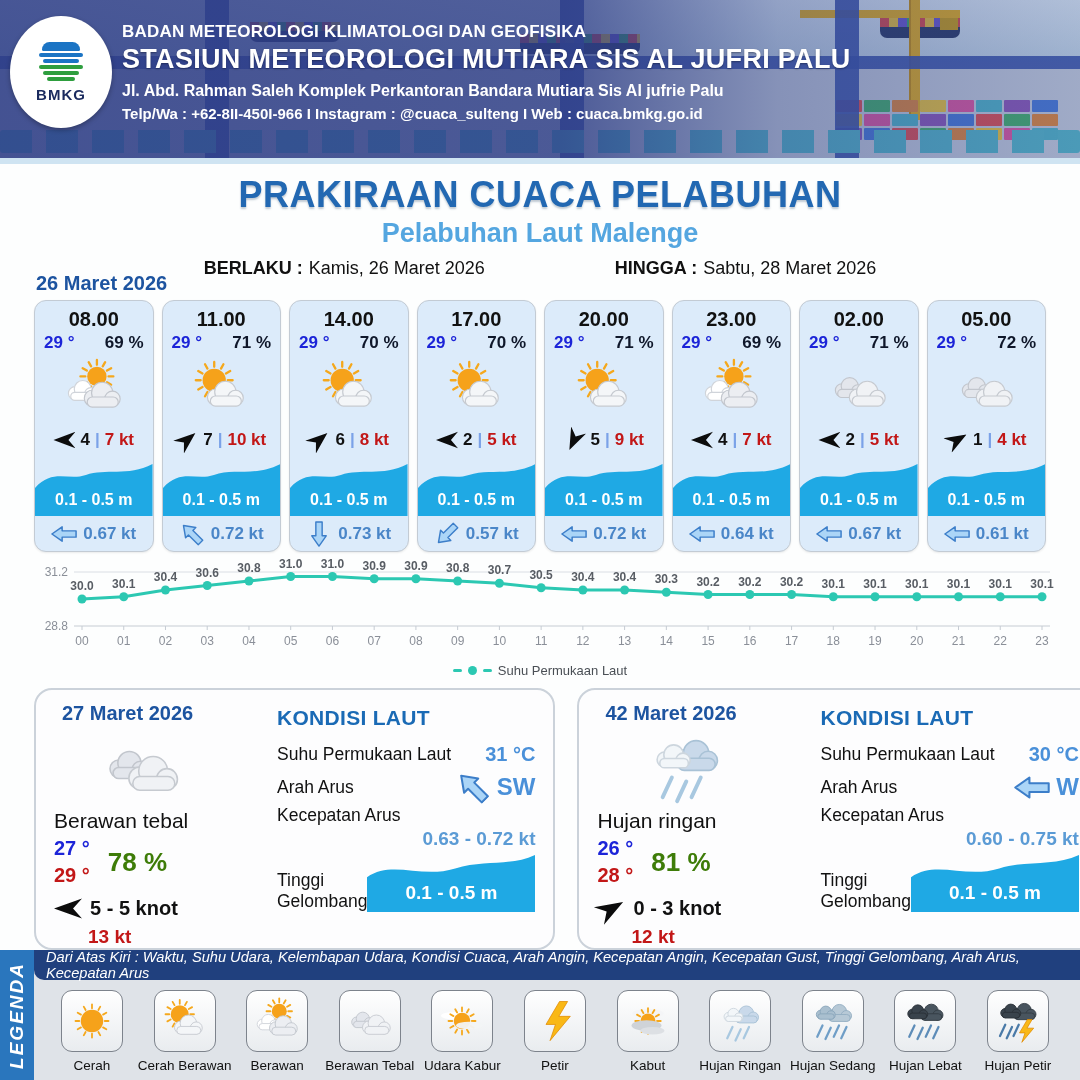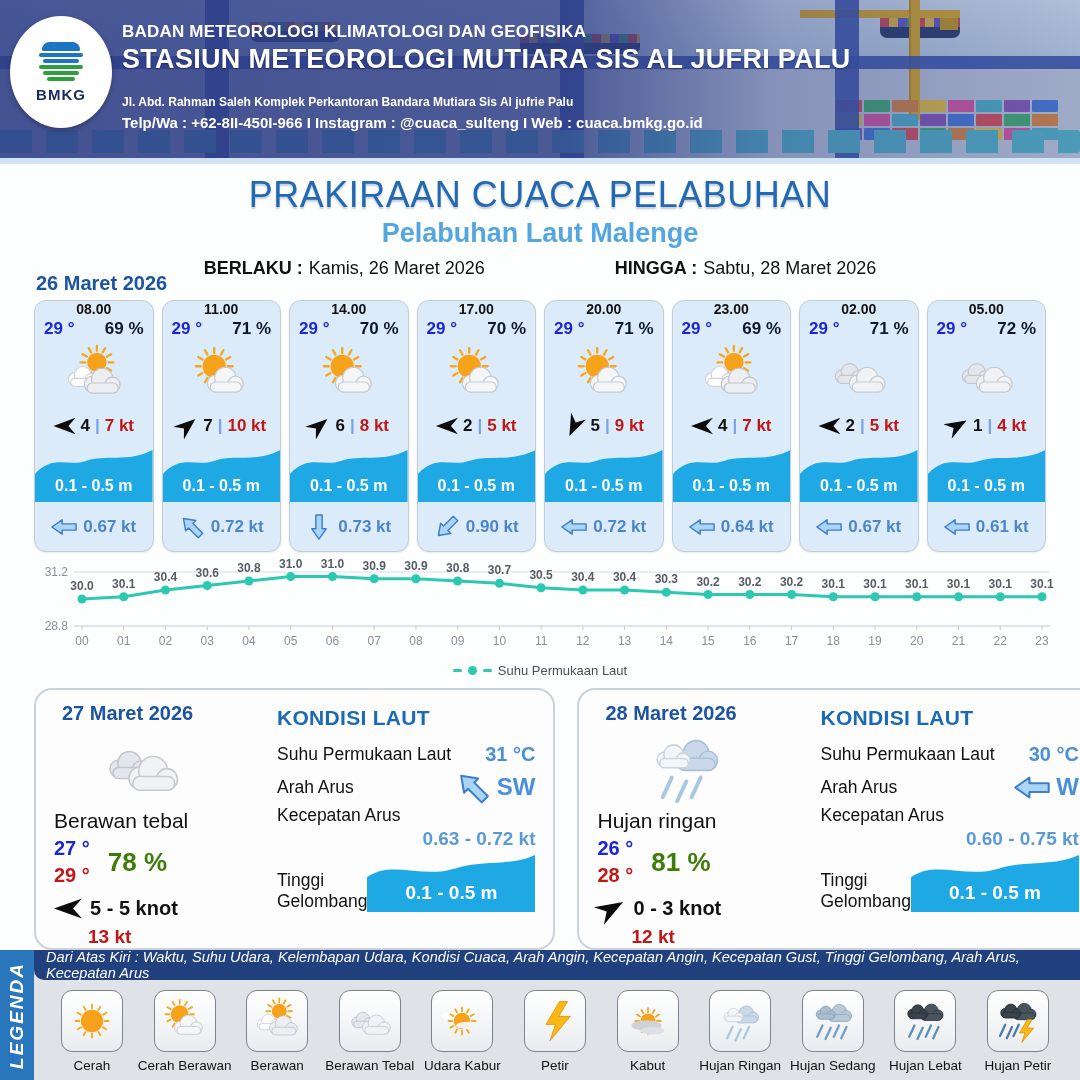--- a/index.html
+++ b/index.html
@@ -24,39 +24,39 @@
   .hz-hbar{position:absolute;left:0;right:0;top:56px;height:13px;background:#3b57aa;opacity:.9}
   .hz-seats{position:absolute;left:0;right:0;bottom:5px;height:23px;background:repeating-linear-gradient(90deg,#55bac9 0 32px,rgba(0,0,0,0) 32px 46px);border-radius:3px}
   .hz-overlay{position:absolute;inset:0;background:linear-gradient(90deg,rgba(45,60,133,.85) 0%,rgba(45,60,133,.80) 52%,rgba(45,60,133,.42) 72%,rgba(45,60,133,.25) 100%)}
   .logo{position:absolute;left:10px;top:16px;width:102px;height:112px;background:#fff;border-radius:50%;display:flex;flex-direction:column;align-items:center;justify-content:center;z-index:5;box-shadow:0 2px 5px rgba(0,0,0,.3)}
   .logo .mark{display:flex;flex-direction:column;gap:2px;align-items:center}
   .logo .mark i{display:block;height:4px;border-radius:2px}
   .logo-txt{font-weight:800;font-size:15px;color:#1a2a5e;letter-spacing:1px;margin-top:5px}
   .htext{position:absolute;left:122px;top:22px;right:10px;z-index:4;color:#fff}
   .h-agency{font-size:17px;font-weight:800;letter-spacing:.2px}
   .h-station{font-size:27px;font-weight:800;letter-spacing:.3px;margin-top:2px;text-shadow:0 1px 2px rgba(0,0,0,.35)}
-  .h-address{font-size:12px;font-weight:700;margin-top:20px}
+  .h-address{font-size:16px;font-weight:700;margin-top:7px}
   .h-contact{font-size:15px;font-weight:700;margin-top:5px}
   .hdr-strip{height:6px;background:#cfe4f2;flex:none}
 
   
   .titleblock{flex:none;height:108px;text-align:center;padding-top:10px}
-  .t-main{font-size:36px;font-weight:400;color:#2268b2;letter-spacing:.5px;text-shadow:0 2px 2px rgba(120,140,160,.45)}
+  .t-main{font-size:36px;font-weight:700;color:#2268b2;letter-spacing:.5px;text-shadow:0 2px 2px rgba(120,140,160,.45)}
   .t-sub{font-size:27px;font-weight:800;color:#54a6e0;margin-top:2px}
   .t-validity{margin-top:9px;font-size:18px;display:flex;justify-content:center;gap:130px}
   .t-validity b{font-weight:800}
   .t-validity span.val{font-weight:400;margin-left:6px}
 
   
   .dateline{flex:none;height:28px;padding-left:36px;font-size:20px;font-weight:800;color:#1d54a0}
 
   
   .cards{flex:none;height:252px;margin:0 34px;display:flex;gap:8px}
   .card{flex:1;background:#dcebfa;border:1px solid #c3cbd4;border-radius:12px;overflow:hidden;display:flex;flex-direction:column;box-shadow:0 1px 2px rgba(0,0,0,.08)}
-  .c-time{text-align:center;font-size:14px;font-weight:800;}
+  .c-time{text-align:center;font-size:20px;font-weight:800;margin-top:7px}
   .c-temps{display:flex;justify-content:space-between;padding:2px 9px 0 9px;font-size:17px;font-weight:800}
   .c-temp{color:#1c24d8}.c-hum{color:#0f172a}
   .c-icon{height:72px;display:flex;align-items:center;justify-content:center}
   .c-wind{height:30px;display:flex;align-items:center;justify-content:center;gap:5px;font-size:17px;font-weight:800}
   .c-sep{color:#7ba2e8}.c-gust{color:#c21717}
   .c-wave{position:relative;height:58px;margin-top:3px}
   .c-wave svg{position:absolute;inset:0;width:100%;height:100%}
   .c-wave span{position:absolute;left:0;right:0;bottom:7px;text-align:center;color:#fff;font-weight:800;font-size:16px}
   .c-cur{flex:1;display:flex;align-items:center;justify-content:center;gap:6px;font-size:17px;font-weight:800;color:#4a86c8}
   .warr{display:inline-block;width:22px;height:18px;flex:none}
@@ -400,21 +400,21 @@
     <div class="c-wave">
           <svg viewBox="0 0 120 58" preserveAspectRatio="none">
             <path d="M0,30 C18,10 34,23 52,17 C72,10 94,19 120,6 L120,58 L0,58 Z" fill="#1fa9e4"></path>
           </svg>
           <span>0.1 - 0.5 m</span>
         </div>
     <div class="c-cur">
           <span class="carr" style="width:26px;height:18px;transform:rotate(-45deg)"><svg viewBox="0 0 28 20" width="26" height="18" preserveAspectRatio="none">
               <polygon points="1,10 12,2 12,6.5 27,6.5 27,13.5 12,13.5 12,18" fill="#abd5f7" stroke="#3c7ec9" stroke-width="1.6" stroke-linejoin="round"></polygon>
             </svg></span>
-          <span>0.90 kt</span>
+          <span>0.57 kt</span>
         </div>
   </div>
   <div class="card">
     <div class="c-time">20.00</div>
     <div class="c-temps">
       <span class="c-temp">29 °</span>
       <span class="c-hum">71 %</span>
         </div>
     <div class="c-icon">
           <svg viewBox="0 0 64 64" width="62" height="62">
@@ -785,21 +785,21 @@
                 <path d="M0,26 C24,8 52,28 84,17 C112,8 136,15 160,3 L160,62 L0,62 Z" fill="#1fa9e4"></path>
               </svg>
             <span>0.1 - 0.5 m</span>
           </div>
         </div>
       </div>
     </div>
 
     <div class="panel">
       <div class="p-left">
-        <div class="p-date">28 Maret 2026</div>
+        <div class="p-date">42 Maret 2026</div>
         <div class="p-icon">
             <svg viewBox="0 0 64 64" width="84" height="84">
               <g fill="#c9d9ea" stroke="#a9c2d6" stroke-width="1.2">
                 <circle cx="31.64" cy="26.44" r="7.48"></circle>
                 <circle cx="40.44" cy="21.6" r="9.68"></circle>
                 <circle cx="49.68" cy="27.1" r="7.04"></circle>
                 <rect x="26.8" y="25.34" width="28.16" height="9.24" rx="4.62"></rect>
               </g>
               <g fill="#f2f6f9" stroke="#cdd6de" stroke-width="1.2">
                 <circle cx="16.54" cy="26.34" r="5.78"></circle>

